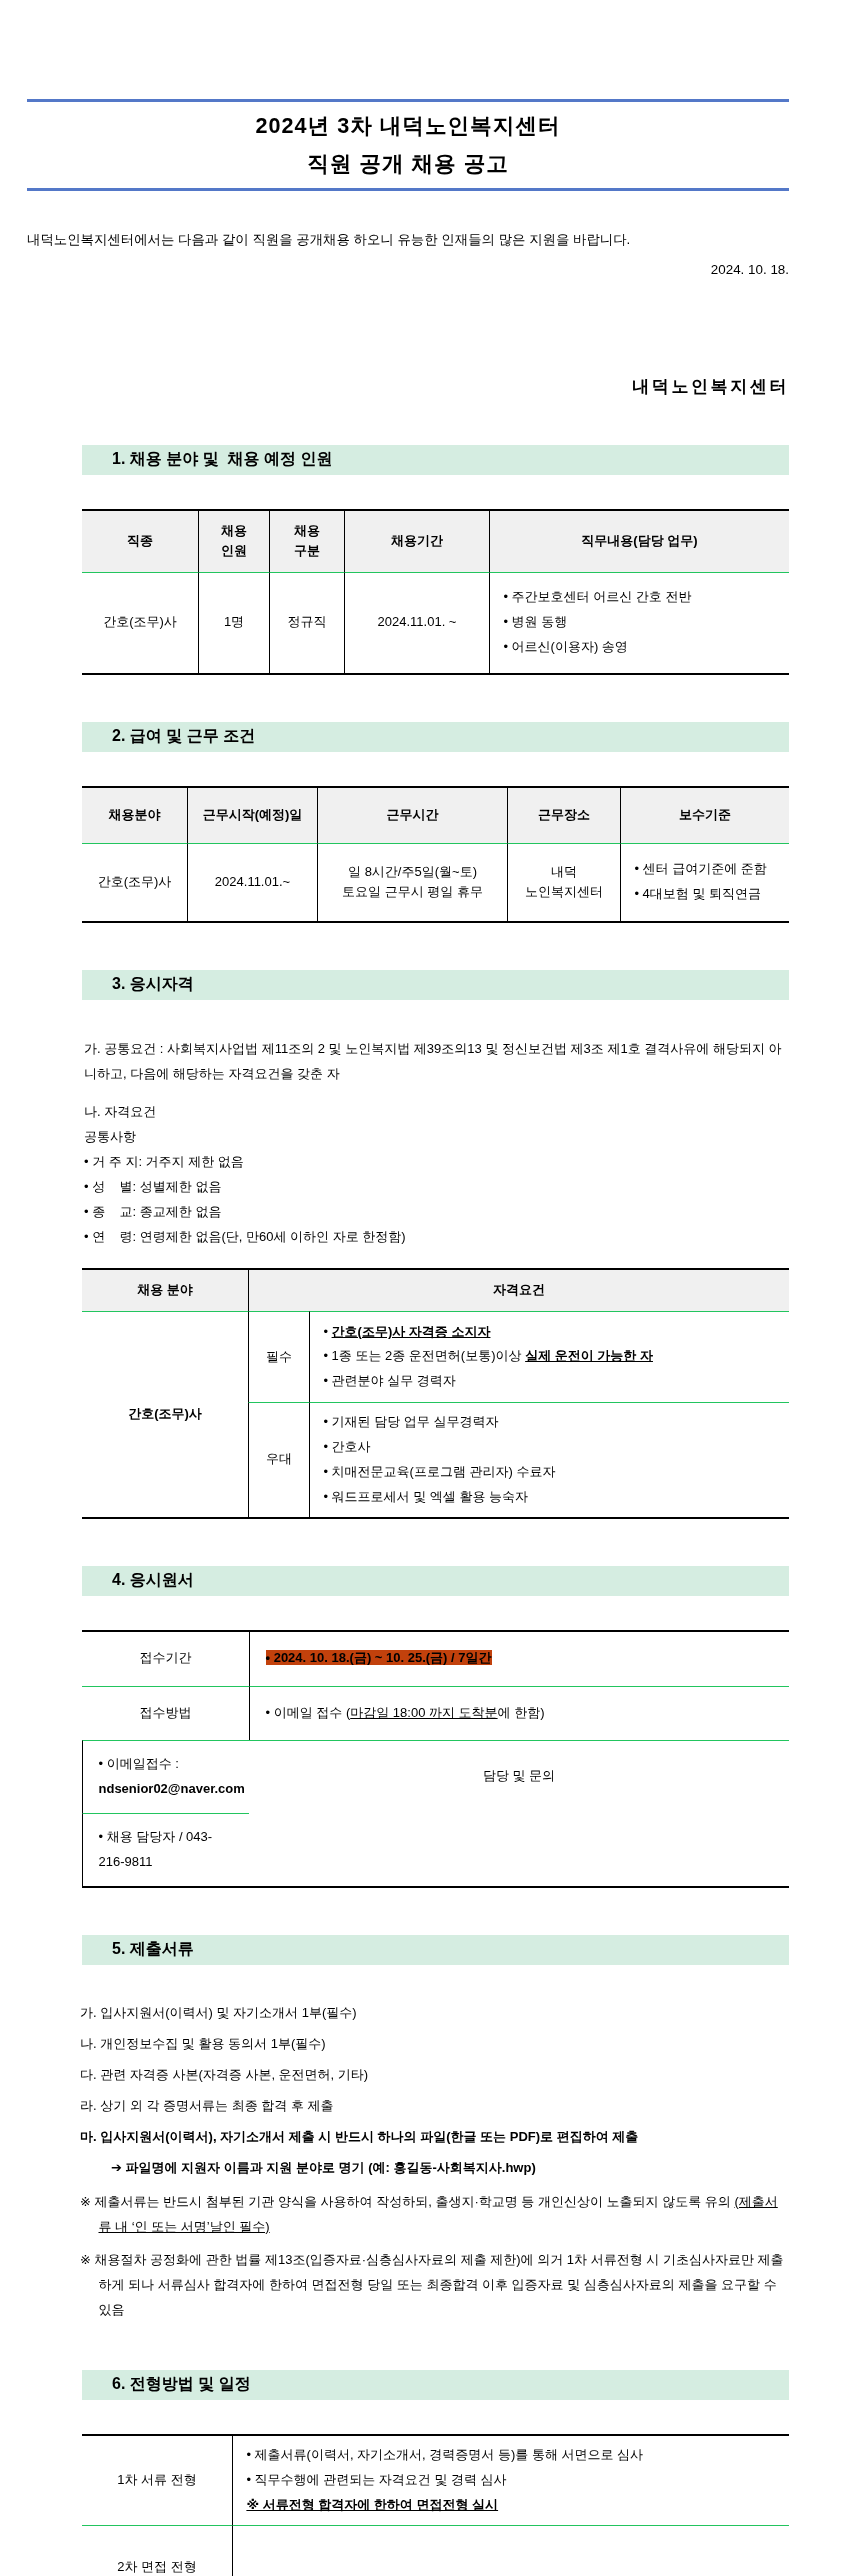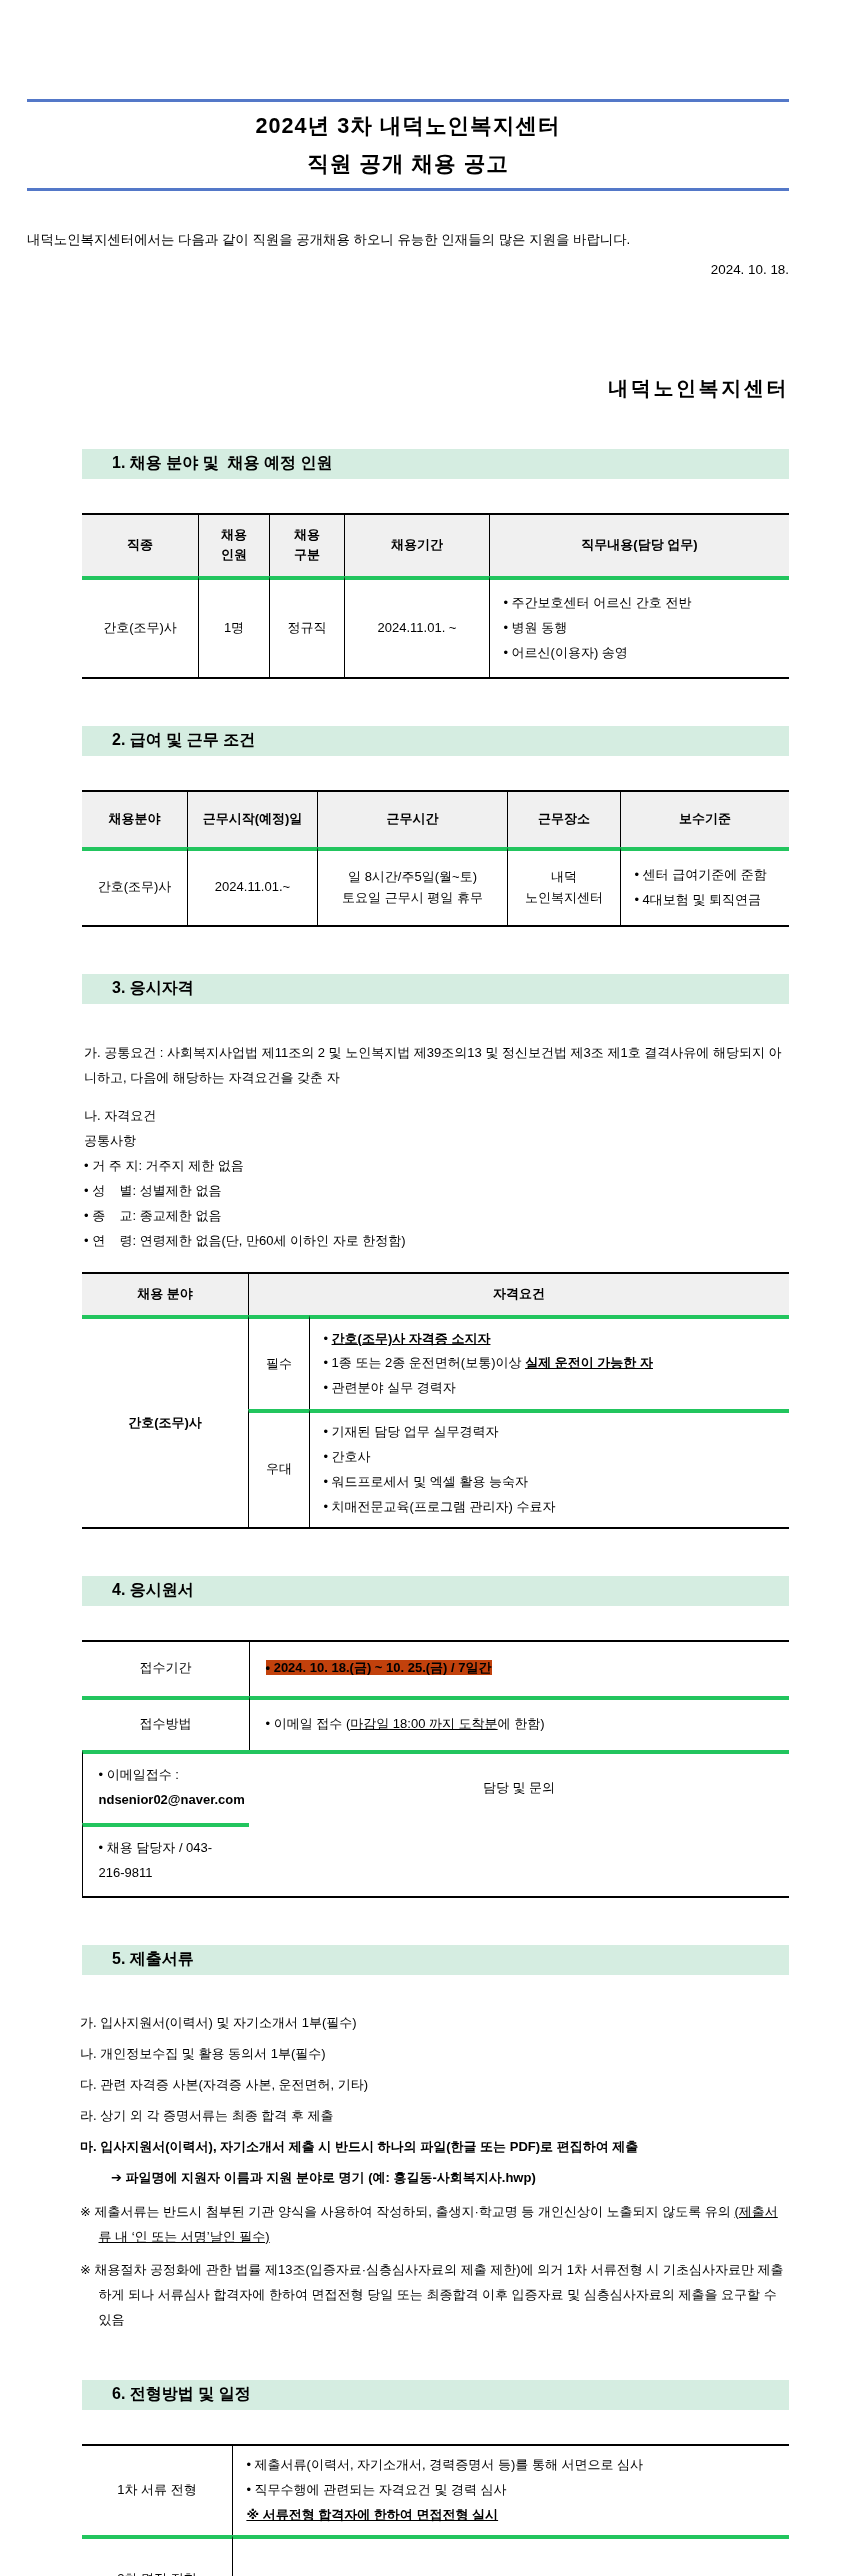--- a/index.html
+++ b/index.html
@@ -7,27 +7,27 @@
   body {
     width:852px;
     font-family:"Liberation Sans","DejaVu Sans",sans-serif;
     color:#000;
   }
   .rule { height:3.1px; background:#5478c8; margin:0 63px 0 27px; }
   .rule.top { margin-top:99px; }
   .title { text-align:center; font-size:21.6px; font-weight:bold; line-height:1.75; margin:5.2px 63px 5.2px 27px; letter-spacing:1px; }
   .intro { margin:33px 63px 0 27px; font-size:13.4px; line-height:2.35; }
   .date  { margin:6.2px 63px 0 27px; text-align:right; font-size:13.4px; }
-  .org   { margin:98px 63px 0 27px; text-align:right; font-size:20px; font-weight:bold; letter-spacing:2.6px; }
+  .org   { margin:98px 63px 0 27px; text-align:right; font-size:17px; font-weight:bold; letter-spacing:2.6px; }
   .sec { margin:47px 63px 0 82px; background:#d5ede1; height:30px; display:flex; align-items:center; padding-left:30px; font-size:16px; font-weight:bold; }
   .sec span { white-space:pre-wrap; }
   .tbl { margin:34px 63px 0 82px; border-top:2.6px solid #000; border-bottom:2.6px solid #000; font-size:13px; display:grid; }
   .c   { display:flex; flex-direction:column; align-items:center; justify-content:center; text-align:center; line-height:1.6; }
   .bl  { border-left:1px solid #000; }
-  .bt  { border-top:4px solid #22c55e; }
+  .bt  { border-top:1px solid #22c55e; }
   .hd  { background:#f0f0f0; font-weight:bold; }
   .bul { display:flex; flex-direction:column; justify-content:center; padding:7.2px 13.4px; line-height:1.92; }
   .pre { white-space:pre-line; }
   .pw  { white-space:pre-wrap; }
   .b   { font-weight:bold; }
   .u   { text-decoration:underline; }
   .bu  { font-weight:bold; text-decoration:underline; }
   .hl  { background:#c2410c; font-weight:bold; }
   
   .t1 { grid-template-columns:116px 71px 75px 145px 1fr; }
@@ -142,22 +142,22 @@
   <div class="c m bt bl">필수</div>
   <div class="bul m bt bl">
     <div><span>• </span><span class="bu">간호(조무)사 자격증 소지자</span></div>
     <div><span>• 1종 또는 2종 운전면허(보통)이상 </span><span class="bu">실제 운전이 가능한 자</span></div>
     <div>• 관련분야 실무 경력자</div>
   </div>
   <div class="c p bt bl">우대</div>
   <div class="bul p bt bl">
     <div>• 기재된 담당 업무 실무경력자</div>
     <div>• 간호사</div>
+    <div>• 치매전문교육(프로그램 관리자) 수료자</div>
     <div>• 워드프로세서 및 엑셀 활용 능숙자</div>
-    <div>• 치매전문교육(프로그램 관리자) 수료자</div>
   </div>
 </div>
 
 <div class="sec">
     <span>4. 응시원서</span>
   </div>
 <div class="tbl t4">
   <div class="c r">접수기간</div>
   <div class="bul r bl">
     <div><span class="hl">• 2024. 10. 18.(금) ~ 10. 25.(금) / 7일간</span></div>

